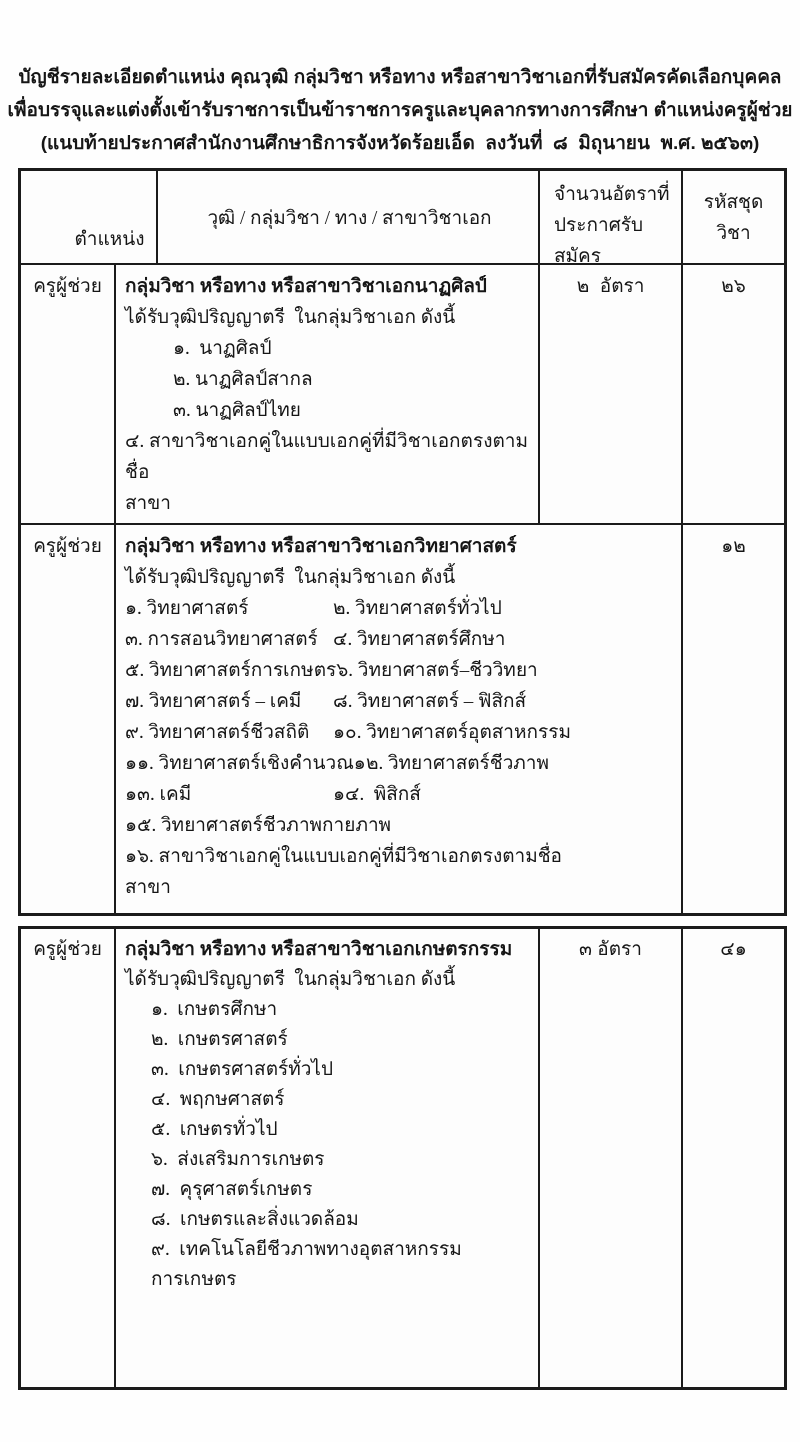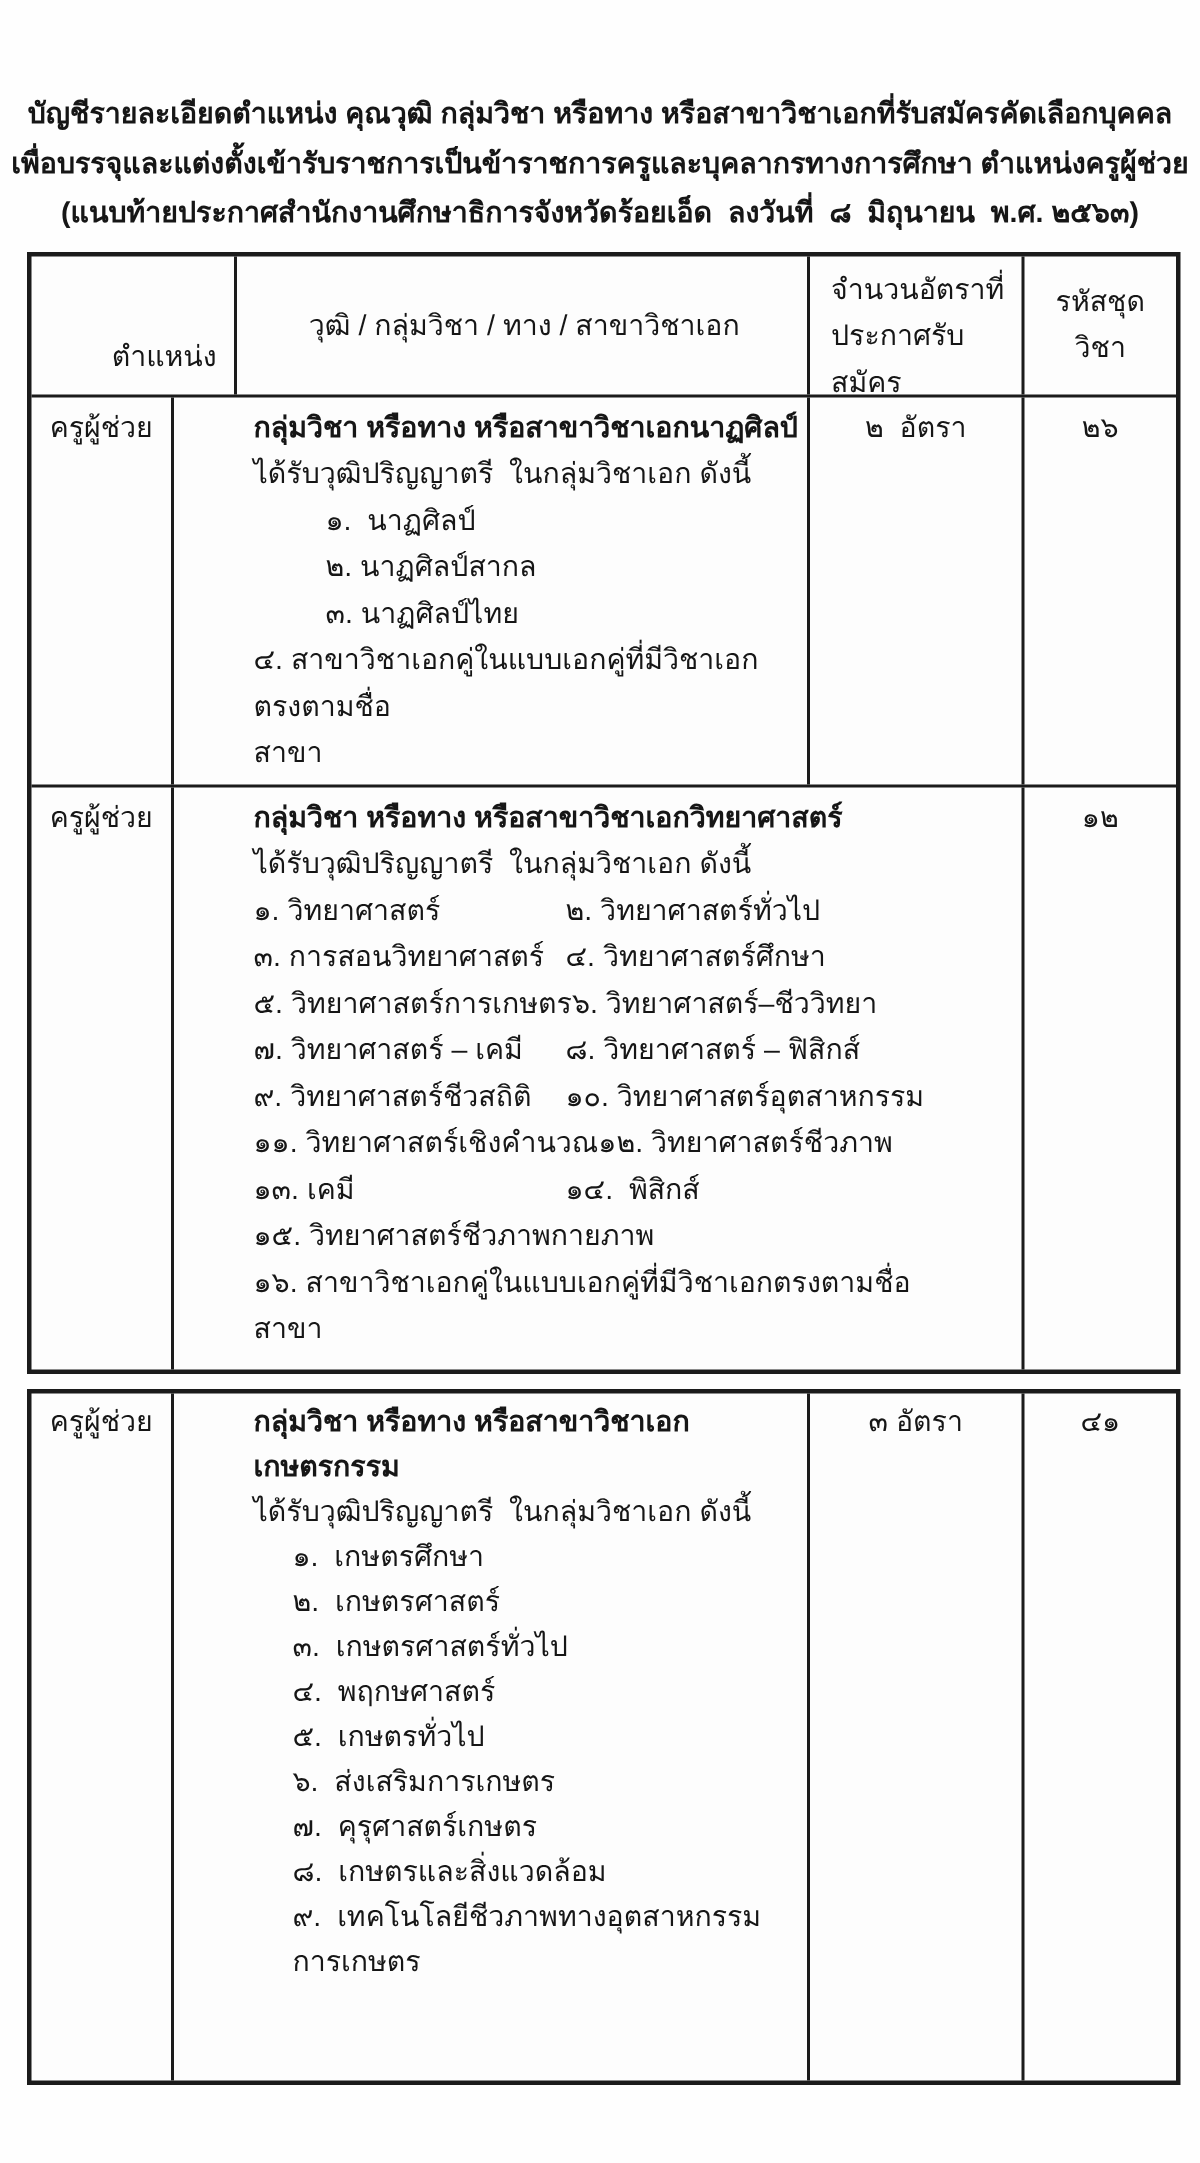--- a/index.html
+++ b/index.html
@@ -34,34 +34,34 @@
 
   .t-row { display:flex; align-items:stretch; }
   #rows-a .t-row { border-top:2px solid #1b1b1b; }
 
   .cell {
     box-sizing:border-box;
     padding:5px 8px;
     white-space:pre-wrap;
   }
   .c-pos  { width:95px;  border-right:2px solid #1b1b1b; text-align:center; }
-  .c-detail { flex:1; border-right:2px solid #1b1b1b; padding-left:9px; padding-right:6px; }
+  .c-detail { flex:1; border-right:2px solid #1b1b1b; padding-left:9px; padding-right:6px;font-family:Liberation Serif, serif; }
   .c-count { width:143px; border-right:2px solid #1b1b1b; text-align:center; }
   .c-code { width:101px; text-align:center; }
 
   
   .t-head { height:92px; }
   .h-pos   { display:flex; align-items:flex-end; justify-content:center; padding-bottom:9px;margin-left:42px; }
   .h-detail{ display:flex; align-items:center; justify-content:center; text-align:center; }
   .h-count { text-align:left; padding-left:14px; padding-top:7px; }
   .h-code  { display:flex; align-items:center; justify-content:center; text-align:center; }
 
   
   .detail-heading { font-weight:700; }
-  .detail-line { white-space:pre-wrap;margin-left:44px; }
+  .detail-line { white-space:pre-wrap; }
   .ind-1 { padding-left:26px; }
   .ind-2 { padding-left:48px; }
   .pair-left { display:inline-block; min-width:208px; white-space:pre-wrap; vertical-align:top; }
 
   #rows-a .t-row:nth-child(1) .cell { min-height:216px; }
   #rows-a .t-row:nth-child(2) .cell { min-height:388px; }
   #rows-b .t-row { line-height:30px; }
   #rows-b .t-row .cell { min-height:458px; }
 </style>
 </head>

